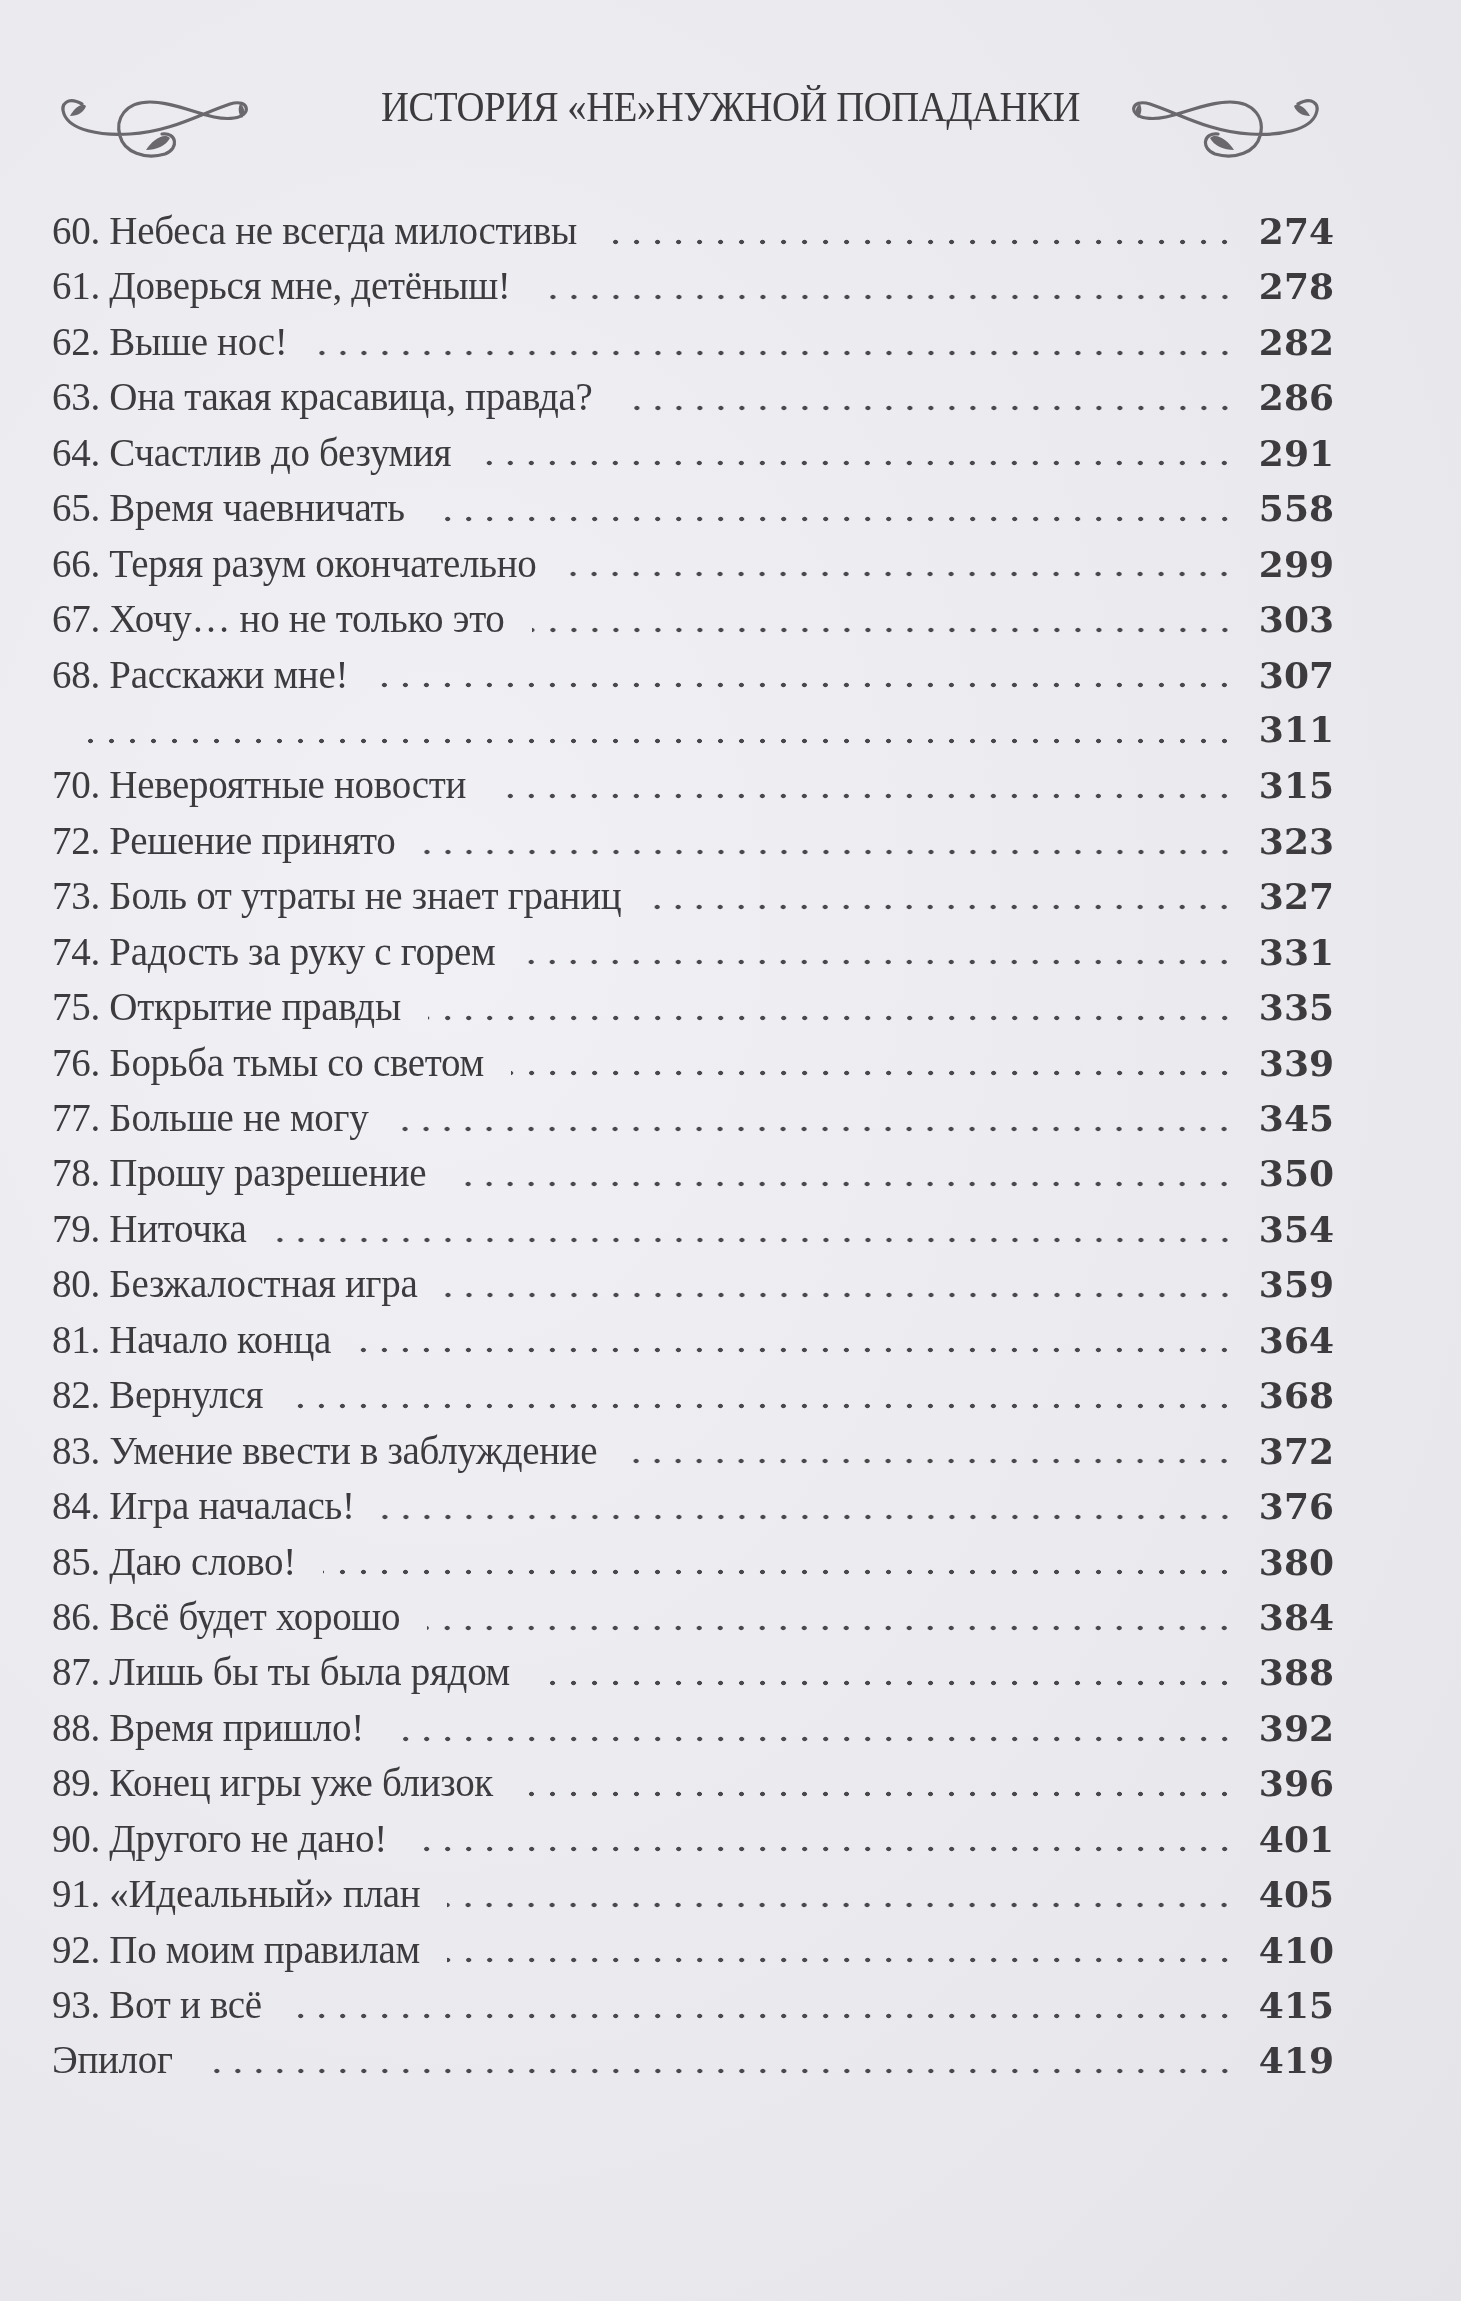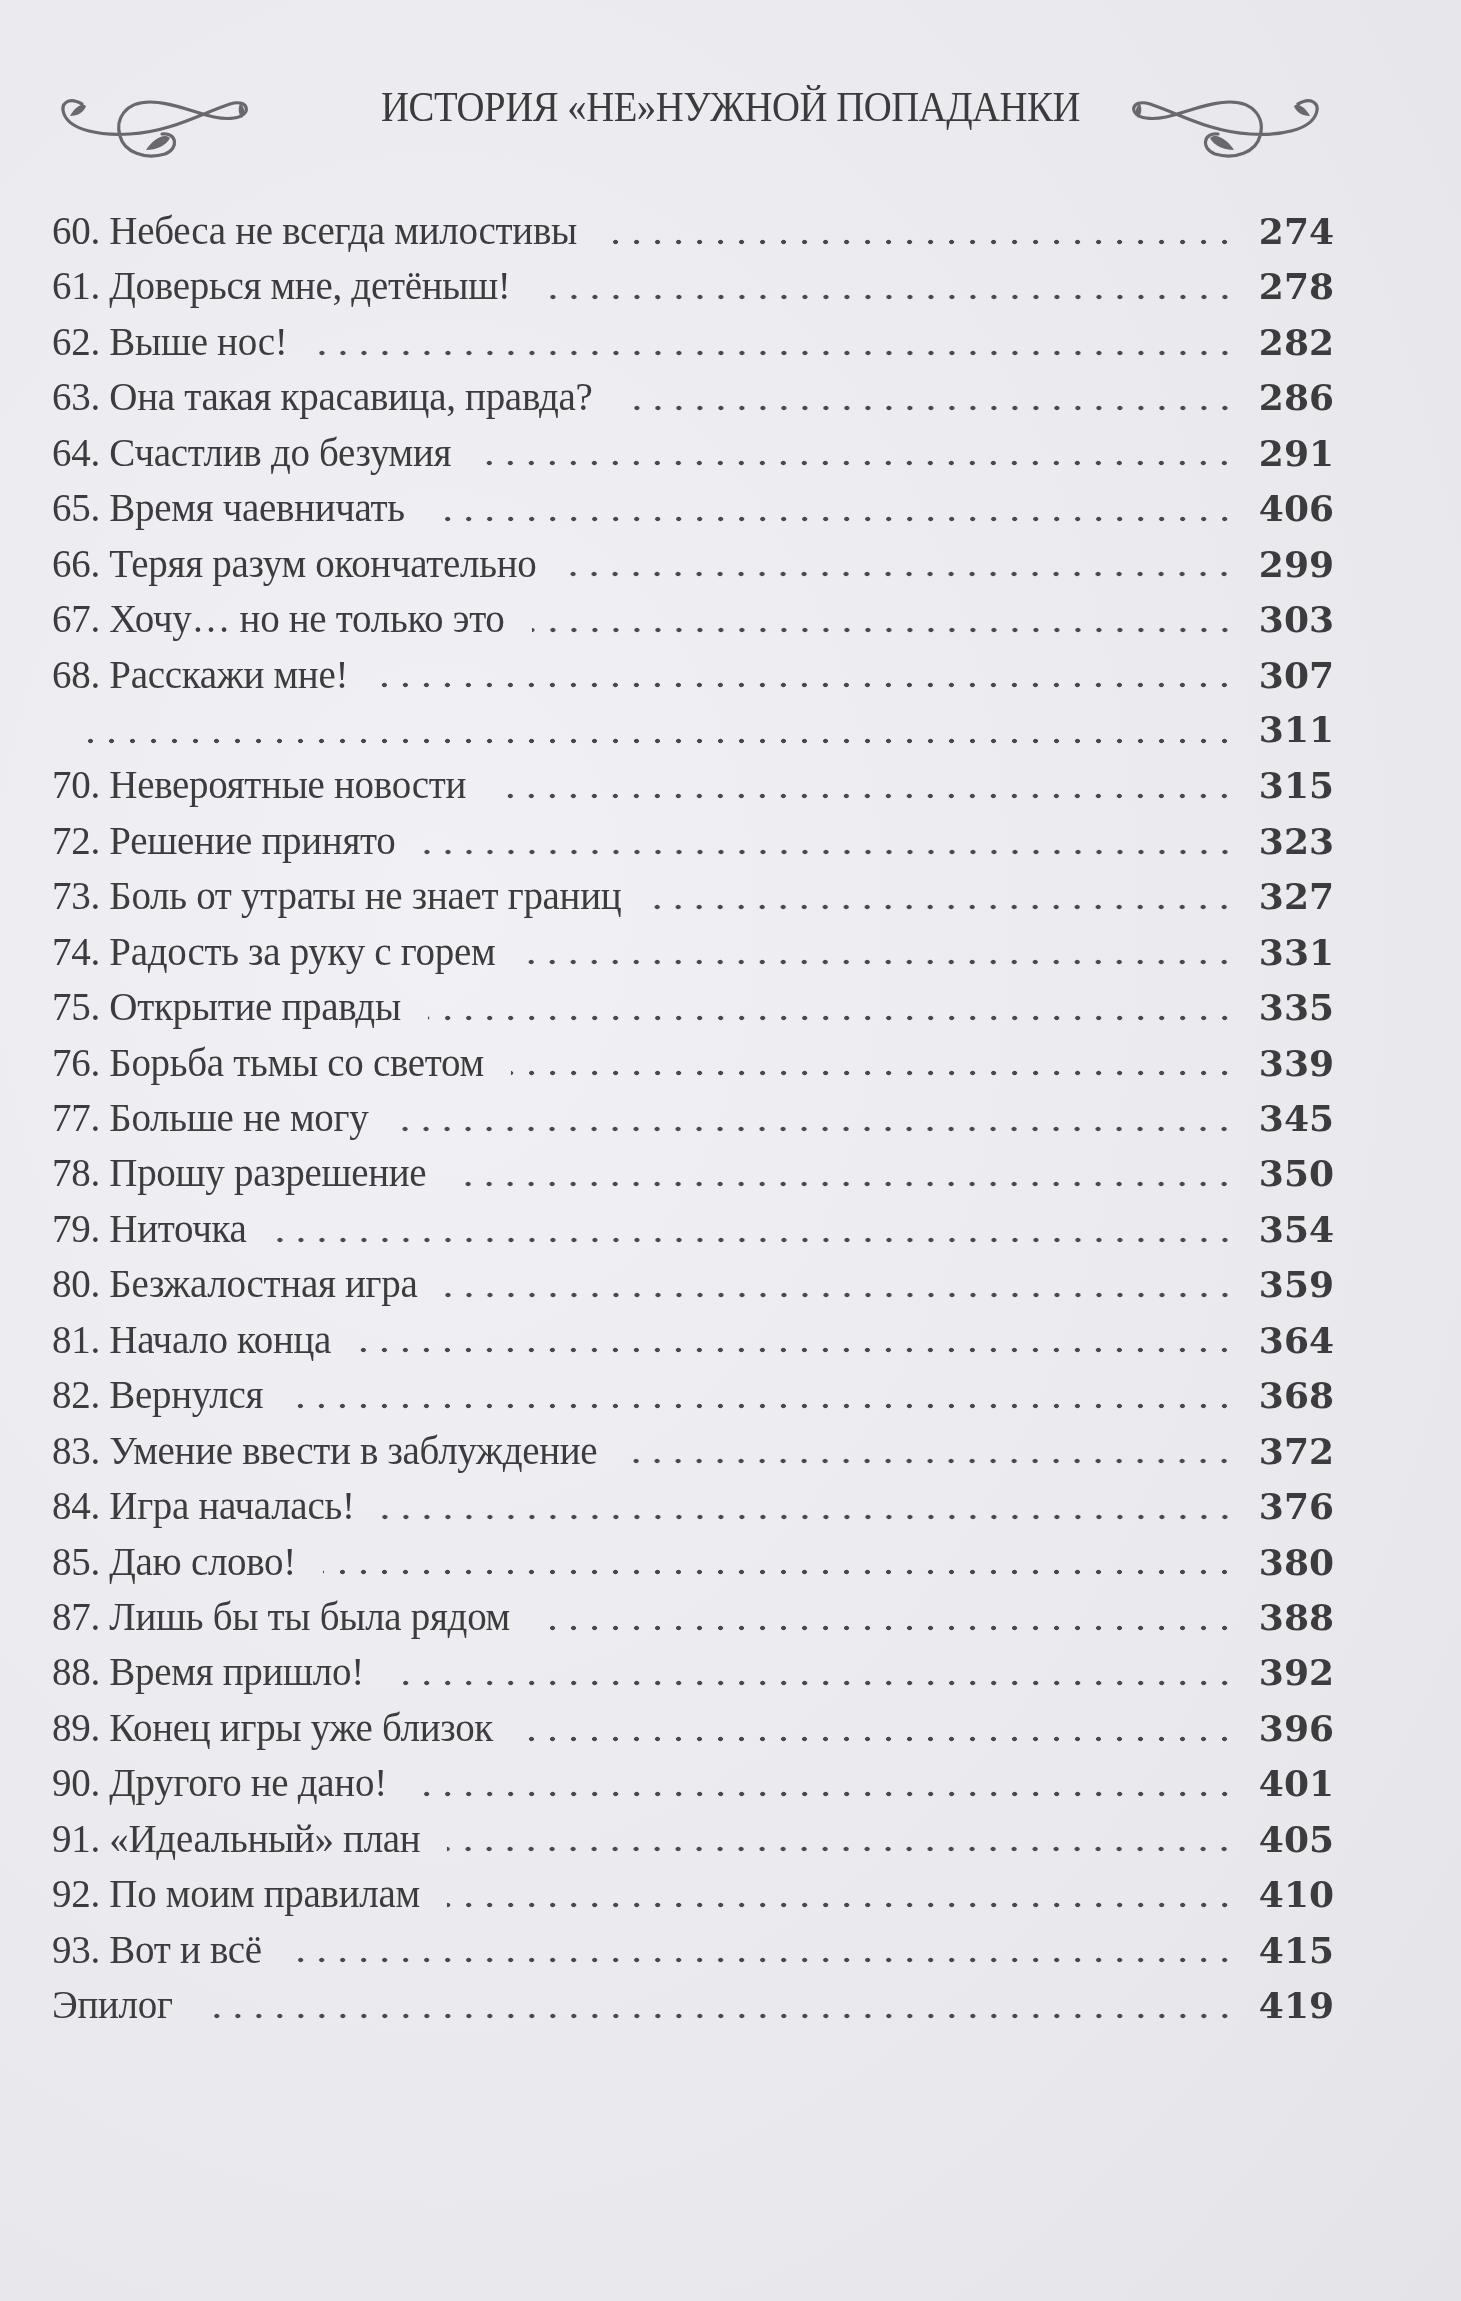--- a/index.html
+++ b/index.html
@@ -133,21 +133,21 @@
       <span class="toc-page">286</span>
     </div>
   <div class="toc-row">
       <span class="toc-title">64. Счастлив до безумия</span>
       <span class="toc-dots"></span>
       <span class="toc-page">291</span>
     </div>
   <div class="toc-row">
       <span class="toc-title">65. Время чаевничать</span>
       <span class="toc-dots"></span>
-      <span class="toc-page">406</span>
+      <span class="toc-page">558</span>
     </div>
   <div class="toc-row">
       <span class="toc-title">66. Теряя разум окончательно</span>
       <span class="toc-dots"></span>
       <span class="toc-page">299</span>
     </div>
   <div class="toc-row">
       <span class="toc-title">67. Хочу… но не только это</span>
       <span class="toc-dots"></span>
       <span class="toc-page">303</span>
@@ -230,20 +230,25 @@
       <span class="toc-title">84. Игра началась!</span>
       <span class="toc-dots"></span>
       <span class="toc-page">376</span>
     </div>
   <div class="toc-row">
       <span class="toc-title">85. Даю слово!</span>
       <span class="toc-dots"></span>
       <span class="toc-page">380</span>
     </div>
   <div class="toc-row">
+      <span class="toc-title">86. Всё будет хорошо</span>
+      <span class="toc-dots"></span>
+      <span class="toc-page">384</span>
+    </div>
+  <div class="toc-row">
       <span class="toc-title">87. Лишь бы ты была рядом</span>
       <span class="toc-dots"></span>
       <span class="toc-page">388</span>
     </div>
   <div class="toc-row">
       <span class="toc-title">88. Время пришло!</span>
       <span class="toc-dots"></span>
       <span class="toc-page">392</span>
     </div>
   <div class="toc-row">

